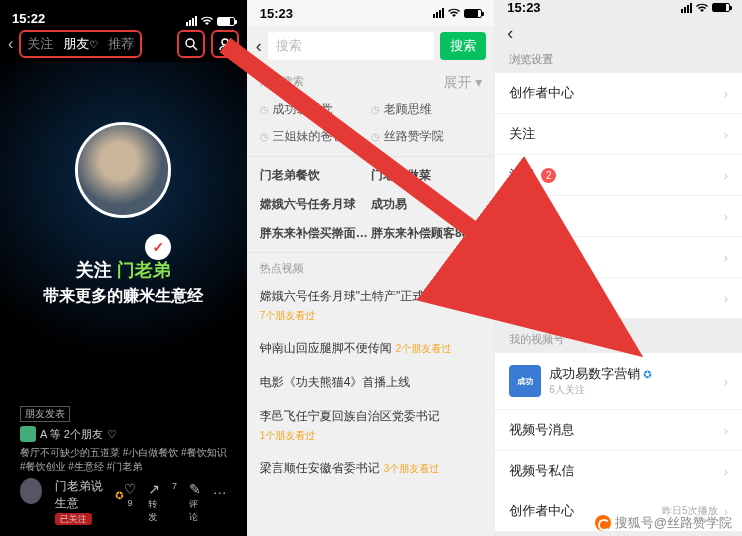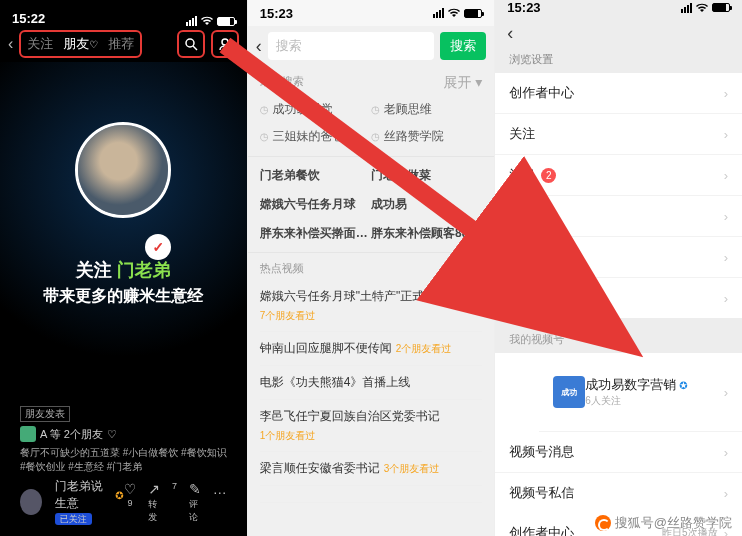--- a/index.html
+++ b/index.html
@@ -37,25 +37,25 @@
   .promo { margin-top:40px; text-align:center; font-weight:600; }
   .promo-l1 { font-size:18px; }
   .promo-l1 .hl { color:#8be04e; }
   .promo-l2 { font-size:16px; margin-top:4px; }
   .p1-bottom { padding:6px 20px; font-size:11px; color:#ccc; }
   .pub-label { display:inline-block; border:1px solid #555; padding:0 4px; font-size:10px; color:#aaa; margin-bottom:4px; }
   .friends-row { display:flex; align-items:center; gap:4px; margin-bottom:4px; }
   .mini-av { width:16px; height:16px; border-radius:3px; background:#4a7; }
   .tags { font-size:10px; color:#aaa; line-height:1.4; }
   .author-row { display:flex; align-items:center; justify-content:space-between; padding:4px 0; }
-  .author-left { display:flex; align-items:center; gap:13px; }
+  .author-left { display:flex; align-items:flex-start; gap:13px; }
   .author-av { width:26px; height:26px; border-radius:50%; background:#556; }
   .author-name { font-size:12px; display:flex; align-items:center; gap:2px; }
   .verify { color:#f5a623; font-size:10px; }
-  .follow-pill { background:#1d4ed8; color:#ccc; font-size:9px; padding:1px 5px; border-radius:3px; }
+  .follow-pill { background:#b91c1c; color:#ccc; font-size:9px; padding:1px 5px; border-radius:3px; }
   .actions { display:flex; gap:12px; }
   .action { display:flex; flex-direction:column; align-items:center; font-size:9px; color:#bbb; gap:1px; }
   .action-icon { font-size:14px; }
 
   
   .p2 { background:#f0f0f0; color:#222; }
   .search-row { display:flex; align-items:center; padding:6px 8px; gap:6px; background:#f0f0f0; }
   .back2 { font-size:18px; color:#333; }
   .search-box { flex:1; background:#fff; border-radius:4px; height:28px; display:flex; align-items:center; padding:0 8px; color:#bbb; font-size:13px; }
   .search-btn { background:#07c160; color:#fff; font-size:13px; padding:5px 10px; border-radius:4px; }
@@ -76,21 +76,21 @@
   .p3-head { display:flex; align-items:center; padding:8px 12px; gap:8px; }
   .p3-back { font-size:18px; color:#333; }
   .p3-title { font-size:11px; color:#888; }
   .list-group { background:#fff; margin-bottom:8px; }
   .list-row { display:flex; align-items:center; justify-content:space-between; padding:11px 14px; border-bottom:1px solid #f2f2f2; font-size:13px; }
   .list-row:last-child { border-bottom:none; }
   .row-left { display:flex; align-items:center; gap:6px; }
   .row-right { display:flex; align-items:center; gap:6px; color:#ccc; font-size:13px; }
   .badge-red { background:#fa5151; color:#fff; font-size:10px; min-width:15px; height:15px; border-radius:8px; display:flex; align-items:center; justify-content:center; padding:0 3px; }
   .sub-head { padding:6px 14px; font-size:11px; color:#999; }
-  .account-row { display:flex; align-items:center; padding:23px 14px; border-bottom:1px solid #f2f2f2; gap:0;margin-left:44px; }
+  .account-row { display:flex; align-items:center; padding:12px 14px; border-bottom:1px solid #f2f2f2; gap:8px; }
   .acc-av { width:32px; height:32px; border-radius:4px; background:#3a7bd5; color:#fff; font-size:8px; display:flex; align-items:center; justify-content:center; font-weight:bold; }
   .acc-info { flex:1; }
   .acc-name { font-size:13px; display:flex; align-items:center; gap:3px; }
   .acc-verify { color:#1e88e5; font-size:10px; }
   .acc-sub { font-size:10px; color:#aaa; }
   .meta-text { font-size:10px; color:#aaa; }
   .bottom-btns { display:flex; background:#fff; }
   .bottom-btn { flex:1; display:flex; flex-direction:column; align-items:center; padding:10px 0; gap:3px; font-size:11px; }
   .bottom-btn:first-child { border-right:1px solid #eee; }
 

